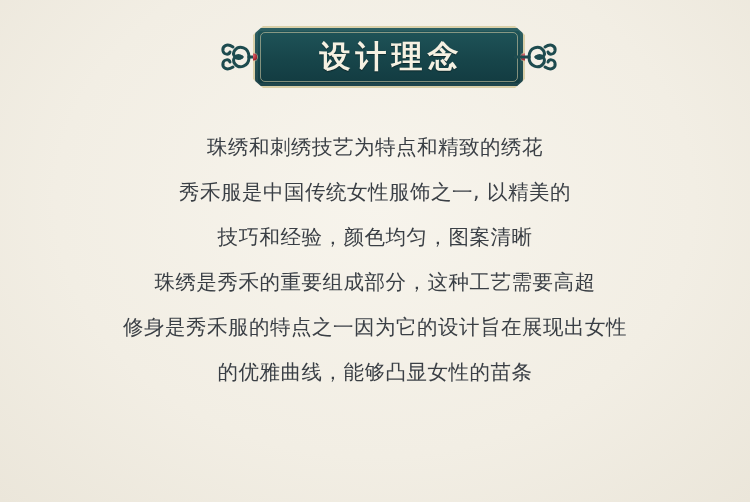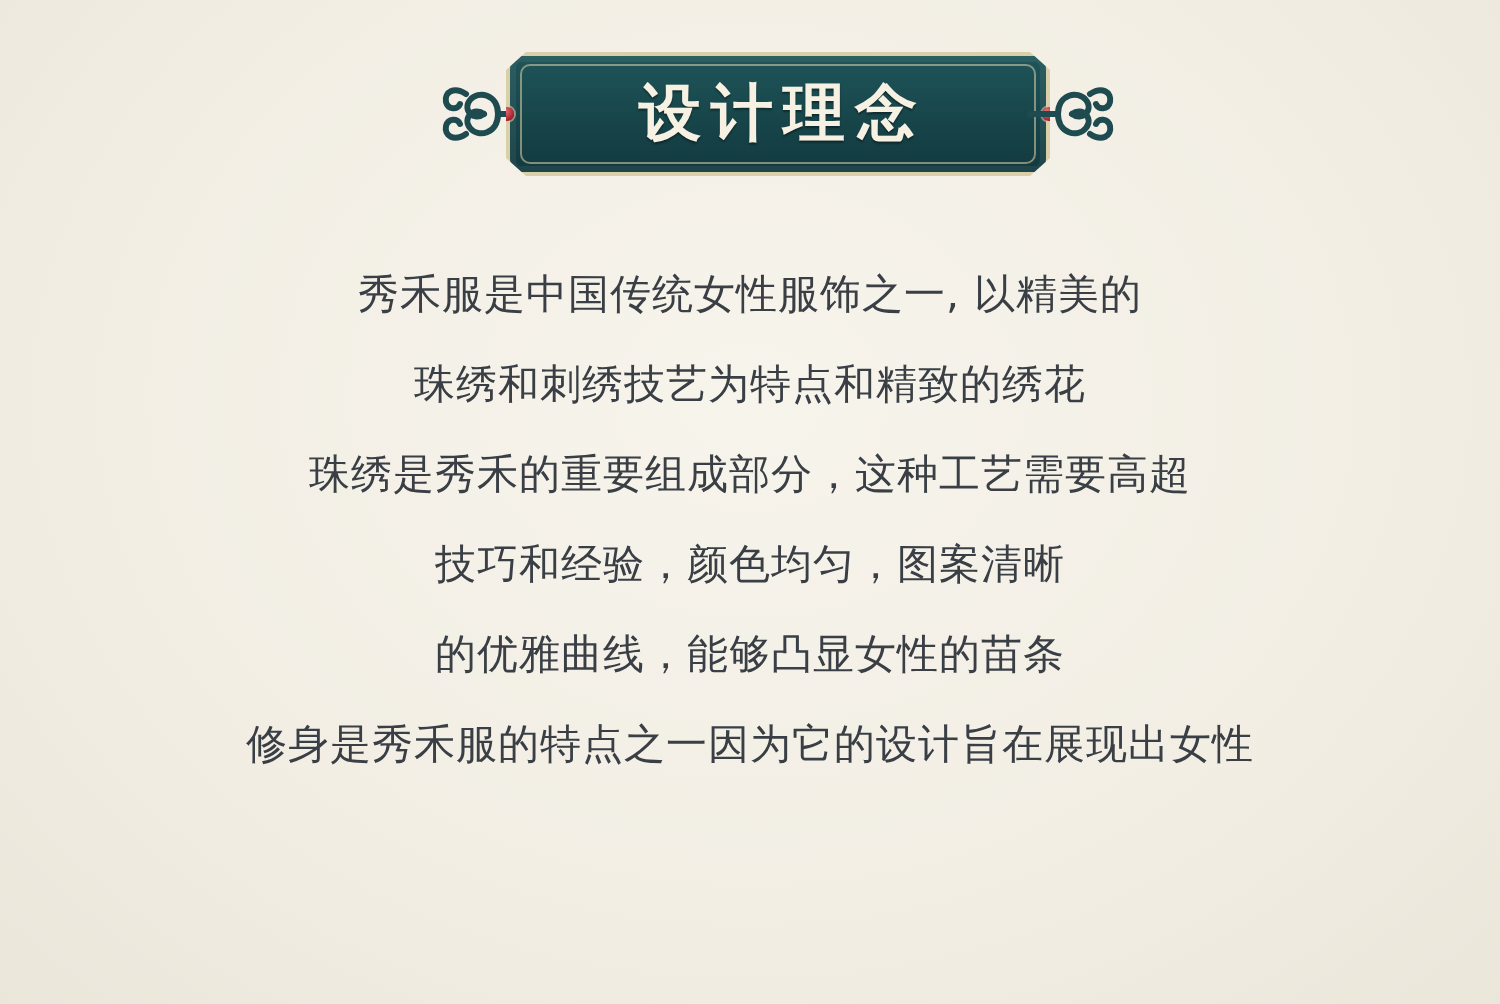--- a/index.html
+++ b/index.html
@@ -153,21 +153,21 @@
             <path d="M14 10 C8 6, 3 9, 4 14 C5 18, 10 18, 11 15"></path>
             <path d="M14 30 C8 34, 3 31, 4 26 C5 22, 10 22, 11 25"></path>
           </g>
         </svg>
       </span>
 
     </div>
   </div>
 
   <div class="copy">
+    <span class="line">珠绣和刺绣技艺为特点和精致的绣花</span>
     <span class="line">秀禾服是中国传统女性服饰之一, 以精美的</span>
-    <span class="line">珠绣和刺绣技艺为特点和精致的绣花</span>
+    <span class="line">技巧和经验，颜色均匀，图案清晰</span>
     <span class="line">珠绣是秀禾的重要组成部分，这种工艺需要高超</span>
-    <span class="line">技巧和经验，颜色均匀，图案清晰</span>
+    <span class="line">修身是秀禾服的特点之一因为它的设计旨在展现出女性</span>
     <span class="line">的优雅曲线，能够凸显女性的苗条</span>
-    <span class="line">修身是秀禾服的特点之一因为它的设计旨在展现出女性</span>
   </div>
 
 </div>
 
 </body></html>

